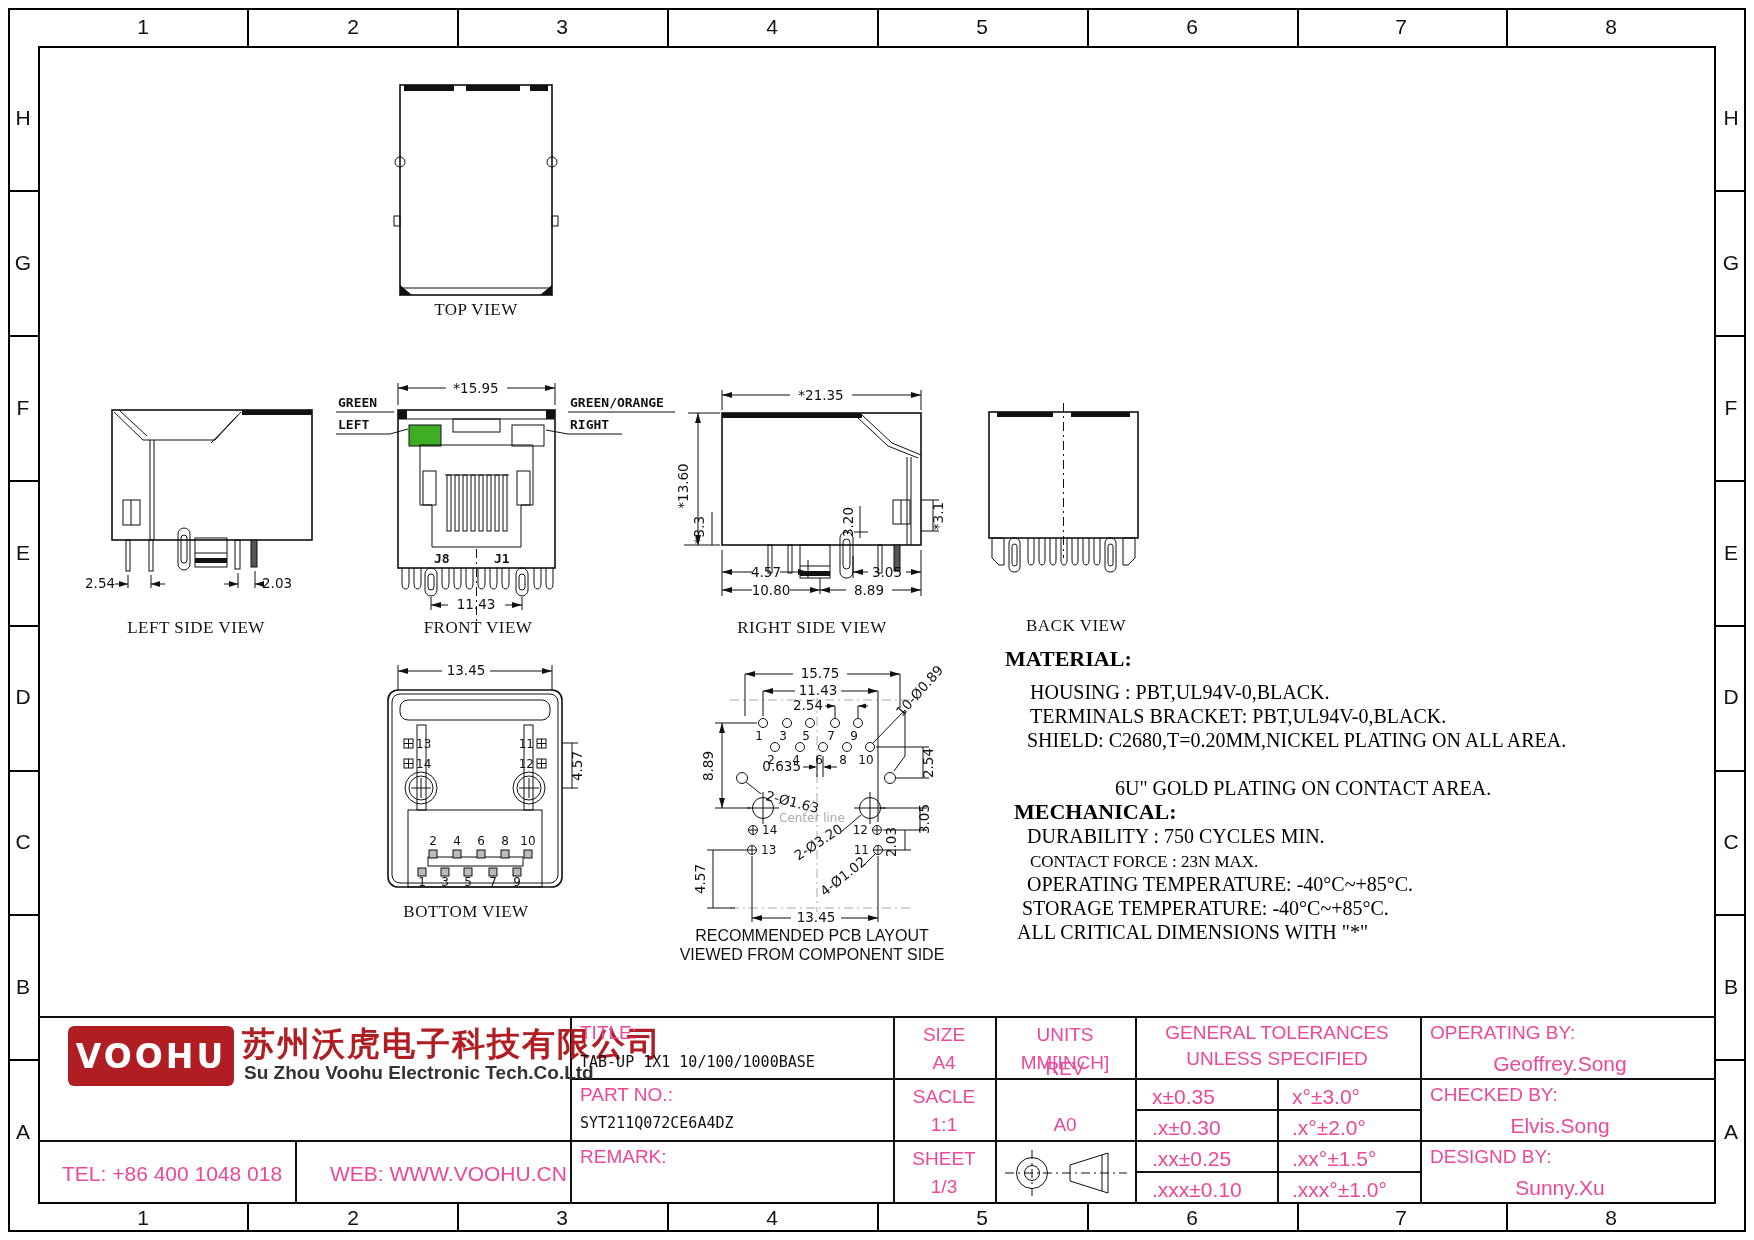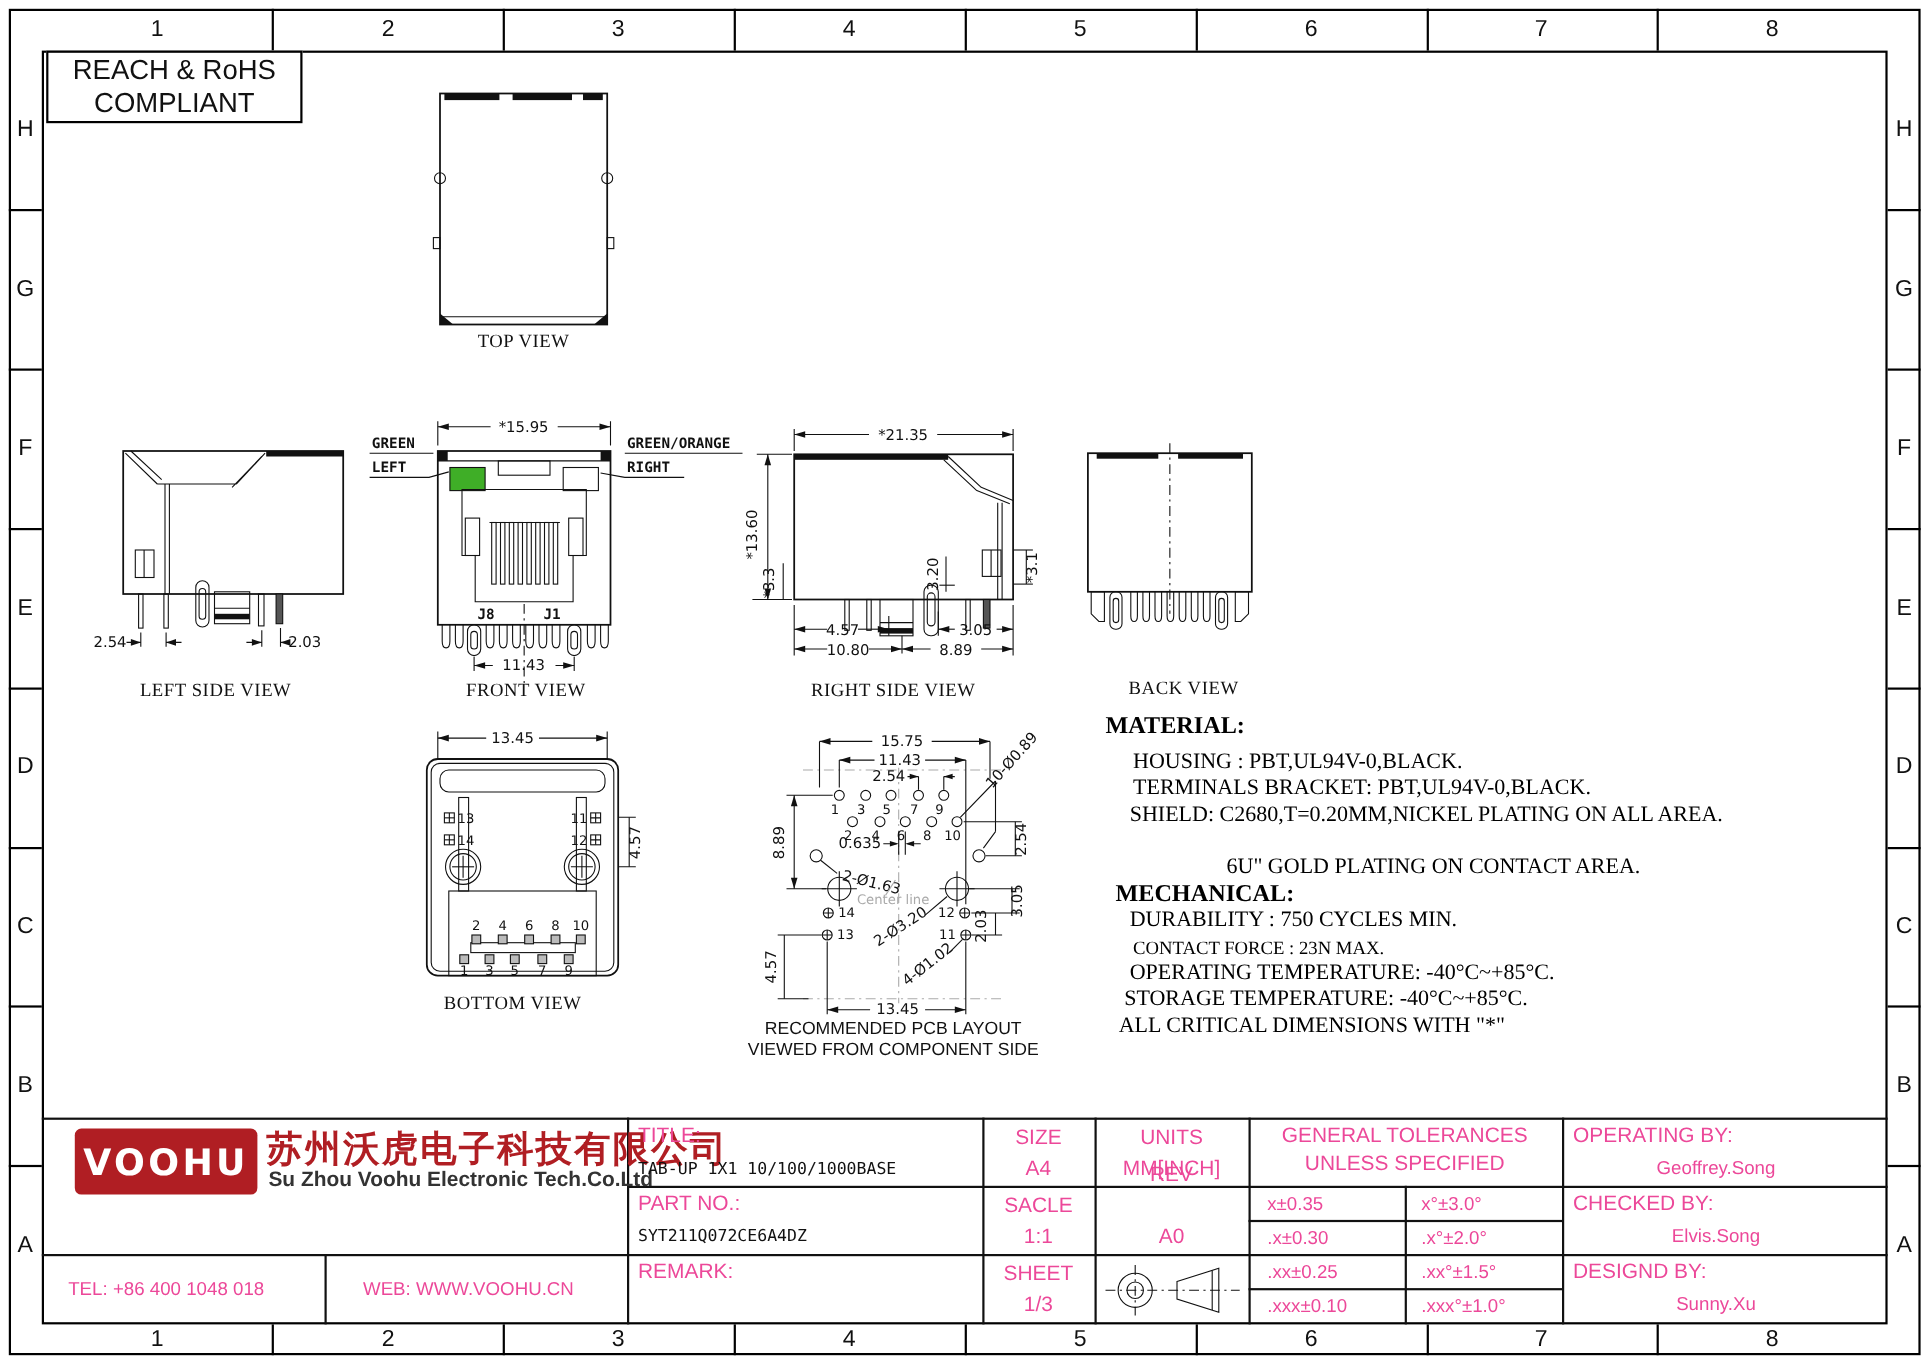--- a/index.html
+++ b/index.html
@@ -11,21 +11,21 @@
   .tick{position:absolute;background:#000}
   .zone{position:absolute;font-size:21px;color:#111;transform:translate(-50%,-50%);font-family:"Liberation Sans",sans-serif}
   .compliance{position:absolute;left:42px;top:46px;width:233px;height:66px;border:2px solid #000;display:flex;flex-direction:column;align-items:center;justify-content:center;font-size:25px;line-height:30px;background:#fff}
   .caption{position:absolute;font-family:"Liberation Serif",serif;font-size:17px;color:#111;transform:translateX(-50%);letter-spacing:.5px;white-space:nowrap}
   .capsans{position:absolute;font-size:16px;color:#111;transform:translateX(-50%);white-space:nowrap}
   .spec-h{position:absolute;font-family:"Liberation Serif",serif;font-weight:bold;font-size:22px;color:#000;white-space:nowrap}
   .spec-l{position:absolute;font-family:"Liberation Serif",serif;font-size:20px;color:#000;white-space:nowrap}
   .spec-l.small{font-size:17px}
   .hline,.vline{position:absolute;background:#111}
   .tb-label{position:absolute;font-size:19px;color:#ec4899;white-space:nowrap}
-  .tb-small{font-size:17px}
+  .tb-small{font-size:21px}
   .tb-mono{position:absolute;font-family:"DejaVu Sans Mono",monospace;font-size:15px;color:#111;white-space:nowrap}
   .ctr{transform:translateX(-50%)}
   .logo-box{position:absolute;left:68px;top:1026px;width:166px;height:60px;background:#b01e23;border-radius:6px;display:flex;align-items:center;justify-content:center}
   .logo-text{color:#fff;font-weight:bold;font-size:33px;letter-spacing:3px;font-family:"DejaVu Sans",sans-serif}
   .cn-name{position:absolute;left:242px;top:1022px;font-size:33px;font-weight:bold;color:#b01e23;letter-spacing:2px;font-family:"DejaVu Sans",sans-serif;white-space:nowrap}
   .en-name{position:absolute;left:244px;top:1062px;font-size:19px;font-weight:bold;color:#333;white-space:nowrap}
   
   svg text{font-family:"DejaVu Sans",sans-serif;font-size:13.5px;fill:#111}
   svg text.cadt{font-family:"DejaVu Sans Mono",monospace;font-weight:bold;font-size:13px}
   svg text.pin{font-size:12px}
@@ -101,24 +101,20 @@
   <div class="zone" style="left:23px;top:1132px">A</div>
   <div class="zone" style="left:1731px;top:118px">H</div>
   <div class="zone" style="left:1731px;top:263px">G</div>
   <div class="zone" style="left:1731px;top:408px">F</div>
   <div class="zone" style="left:1731px;top:553px">E</div>
   <div class="zone" style="left:1731px;top:697px">D</div>
   <div class="zone" style="left:1731px;top:842px">C</div>
   <div class="zone" style="left:1731px;top:987px">B</div>
   <div class="zone" style="left:1731px;top:1132px">A</div>
 
-  <div class="compliance">
-    <span>REACH &amp; RoHS</span>
-    <span>COMPLIANT</span>
-  </div>
 
   <svg class="abs" style="left:390px;top:70px" width="180" height="245">
     <g class="s">
       <rect x="10" y="15" width="152" height="210"></rect>
       <rect x="14" y="15" width="50" height="6" class="fb"></rect>
       <rect x="76" y="15" width="54" height="6" class="fb"></rect>
       <rect x="140" y="15" width="18" height="6" class="fb"></rect>
     </g>
     <g class="s1">
       <circle cx="10" cy="92" r="5"></circle>

